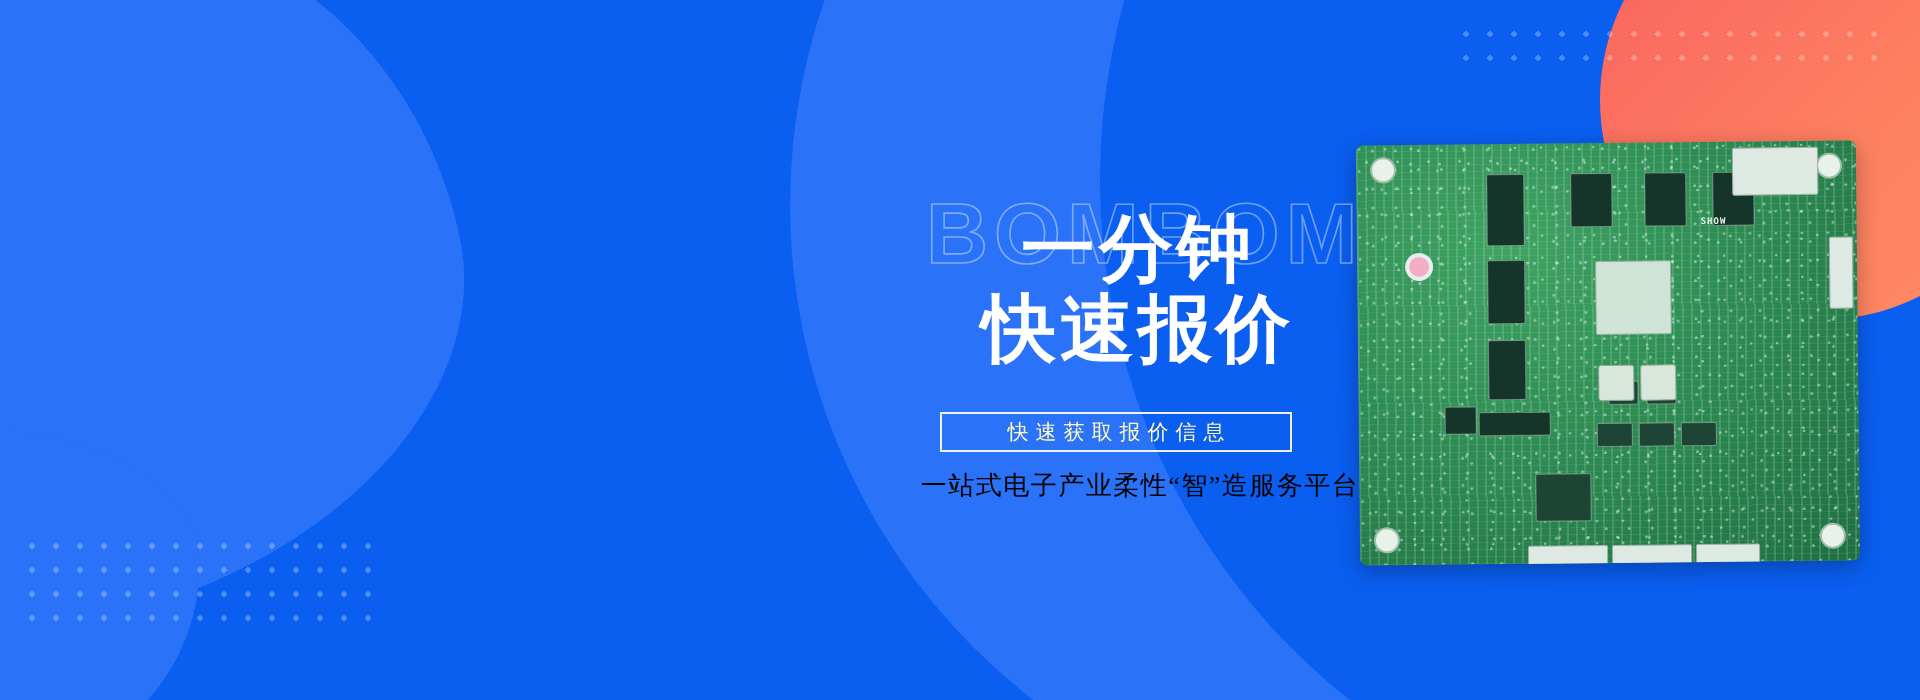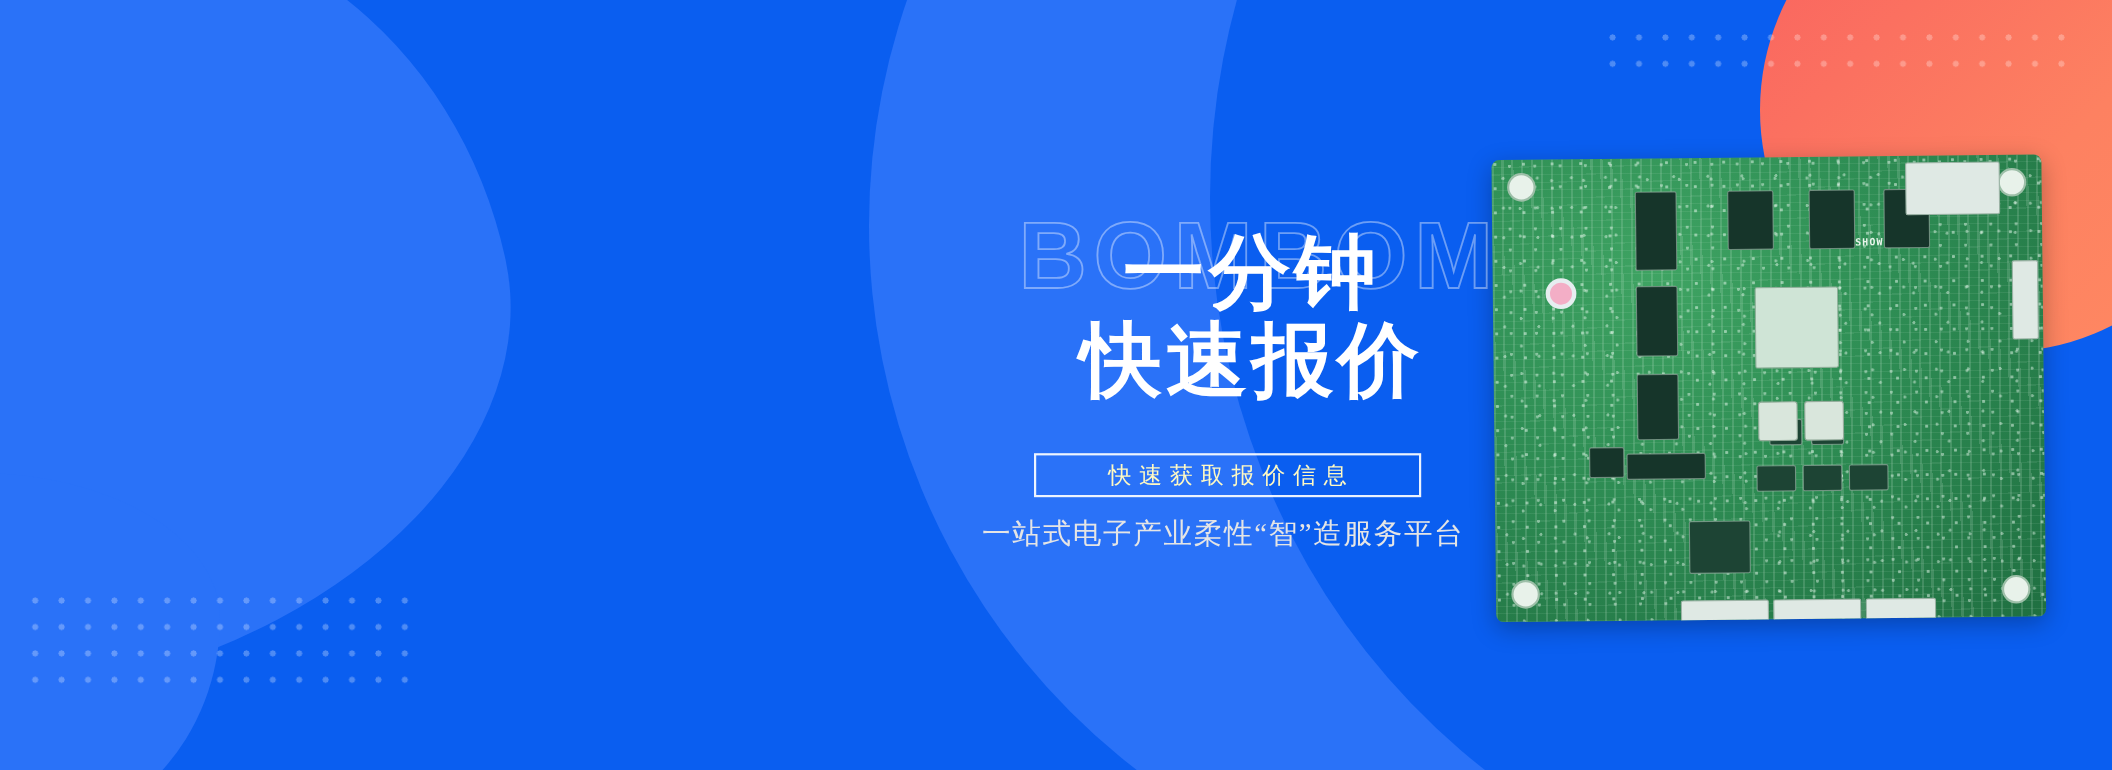--- a/index.html
+++ b/index.html
@@ -87,23 +87,23 @@
     display:flex;align-items:center;justify-content:center;
   }
   .boxed span{
     color:#fef9c3;font-size:21px;letter-spacing:7px;
     font-family:"DejaVu Sans","Liberation Sans",sans-serif;
     font-weight:500;
     padding-left:7px;
     white-space:nowrap;
   }
   .tagline{
-    position:absolute;left:852px;top:468px;width:520px;
+    position:absolute;left:880px;top:468px;width:520px;
     text-align:center;
-    color:#e5e5e5;
+    color:#000000;
     font-size:26px;letter-spacing:1.5px;
     font-family:"Liberation Serif","DejaVu Serif",serif;
     white-space:nowrap;
   }
 
   
   .pcb-wrap{
     position:absolute;left:1358px;top:143px;width:500px;height:420px;
     transform:rotate(-0.6deg);
   }
@@ -146,21 +146,21 @@
     background:#f3aec6;border:4px solid #e6eef0;
   }
   .conn{
     position:absolute;background:#dfe9e4;border:1px solid #9bb3a5;border-radius:2px;
   }
   .ind{
     position:absolute;background:#d9e6dc;border:1px solid #93ab9a;border-radius:3px;
   }
   .label-show{
     position:absolute;color:#e9f5ec;font-size:9px;font-weight:700;
-    letter-spacing:1px;font-family:"DejaVu Sans Mono",monospace;
+    letter-spacing:1px;font-family:"DejaVu Sans Mono",monospace;padding-left:14px;
   }
 </style>
 </head>
 <body>
 
 <div class="banner">
 
   <div class="swoop"></div>
   <div class="swoop-mask"></div>
   <div class="blob-left"></div>

